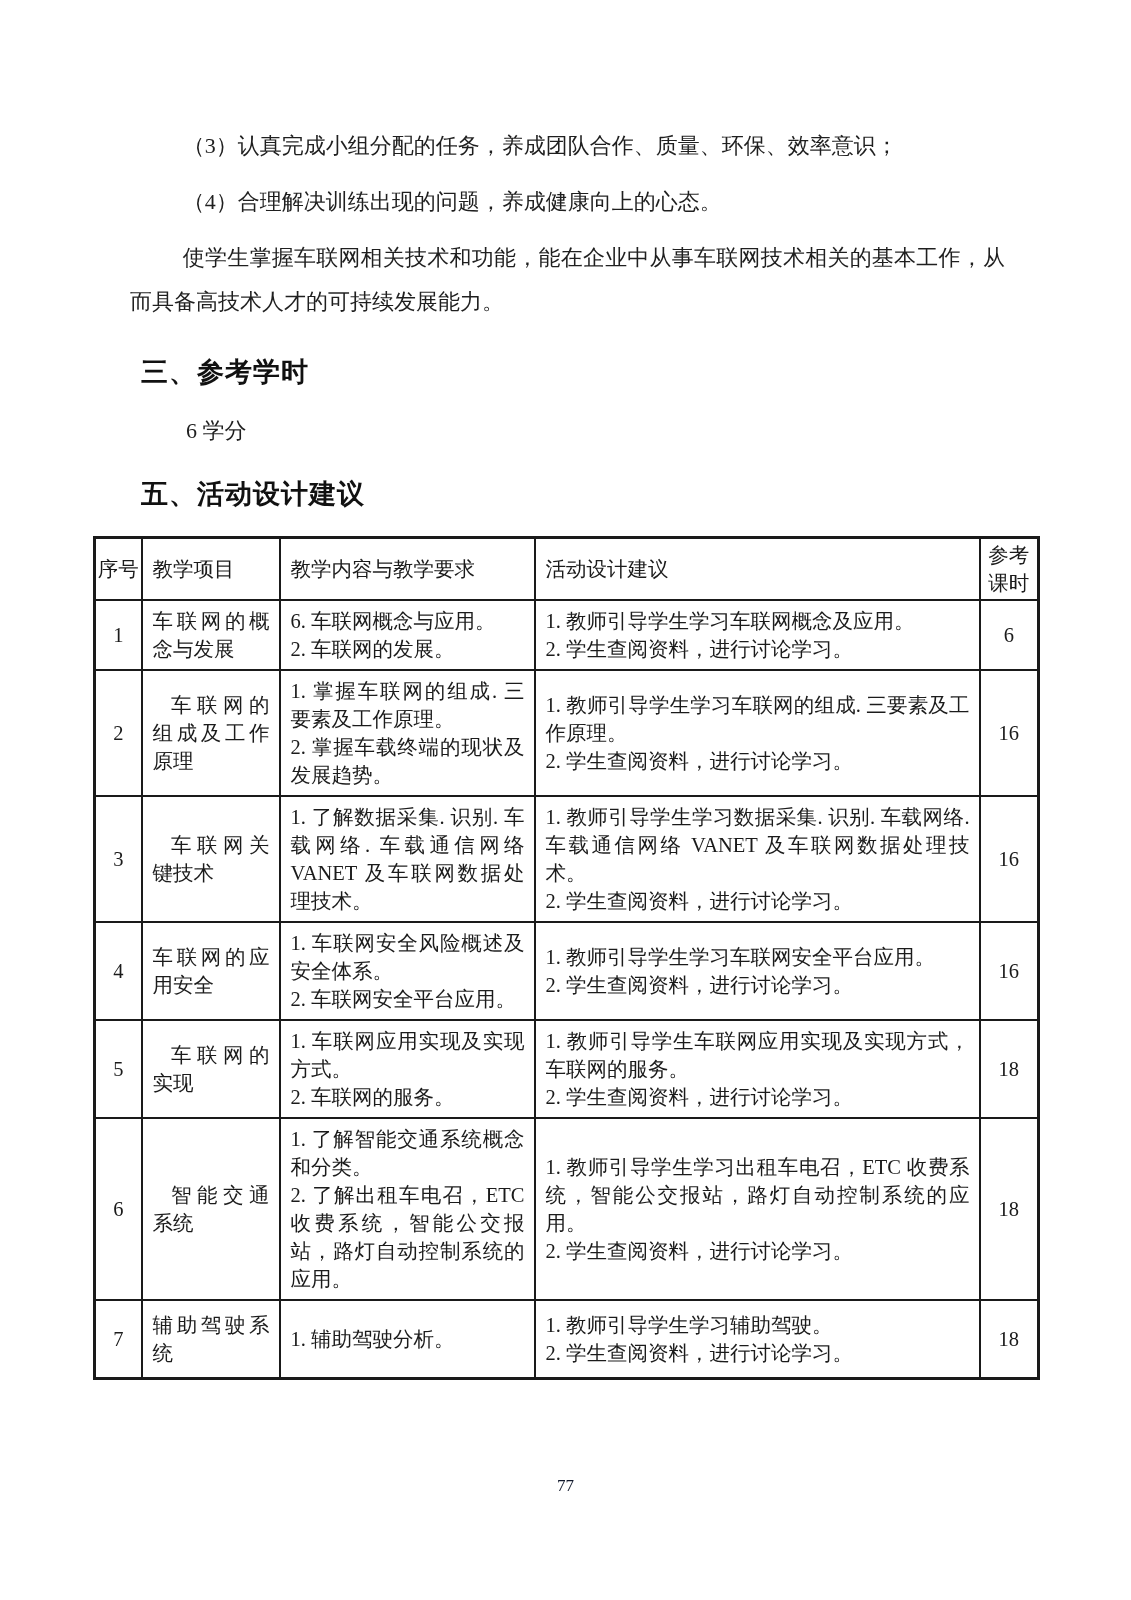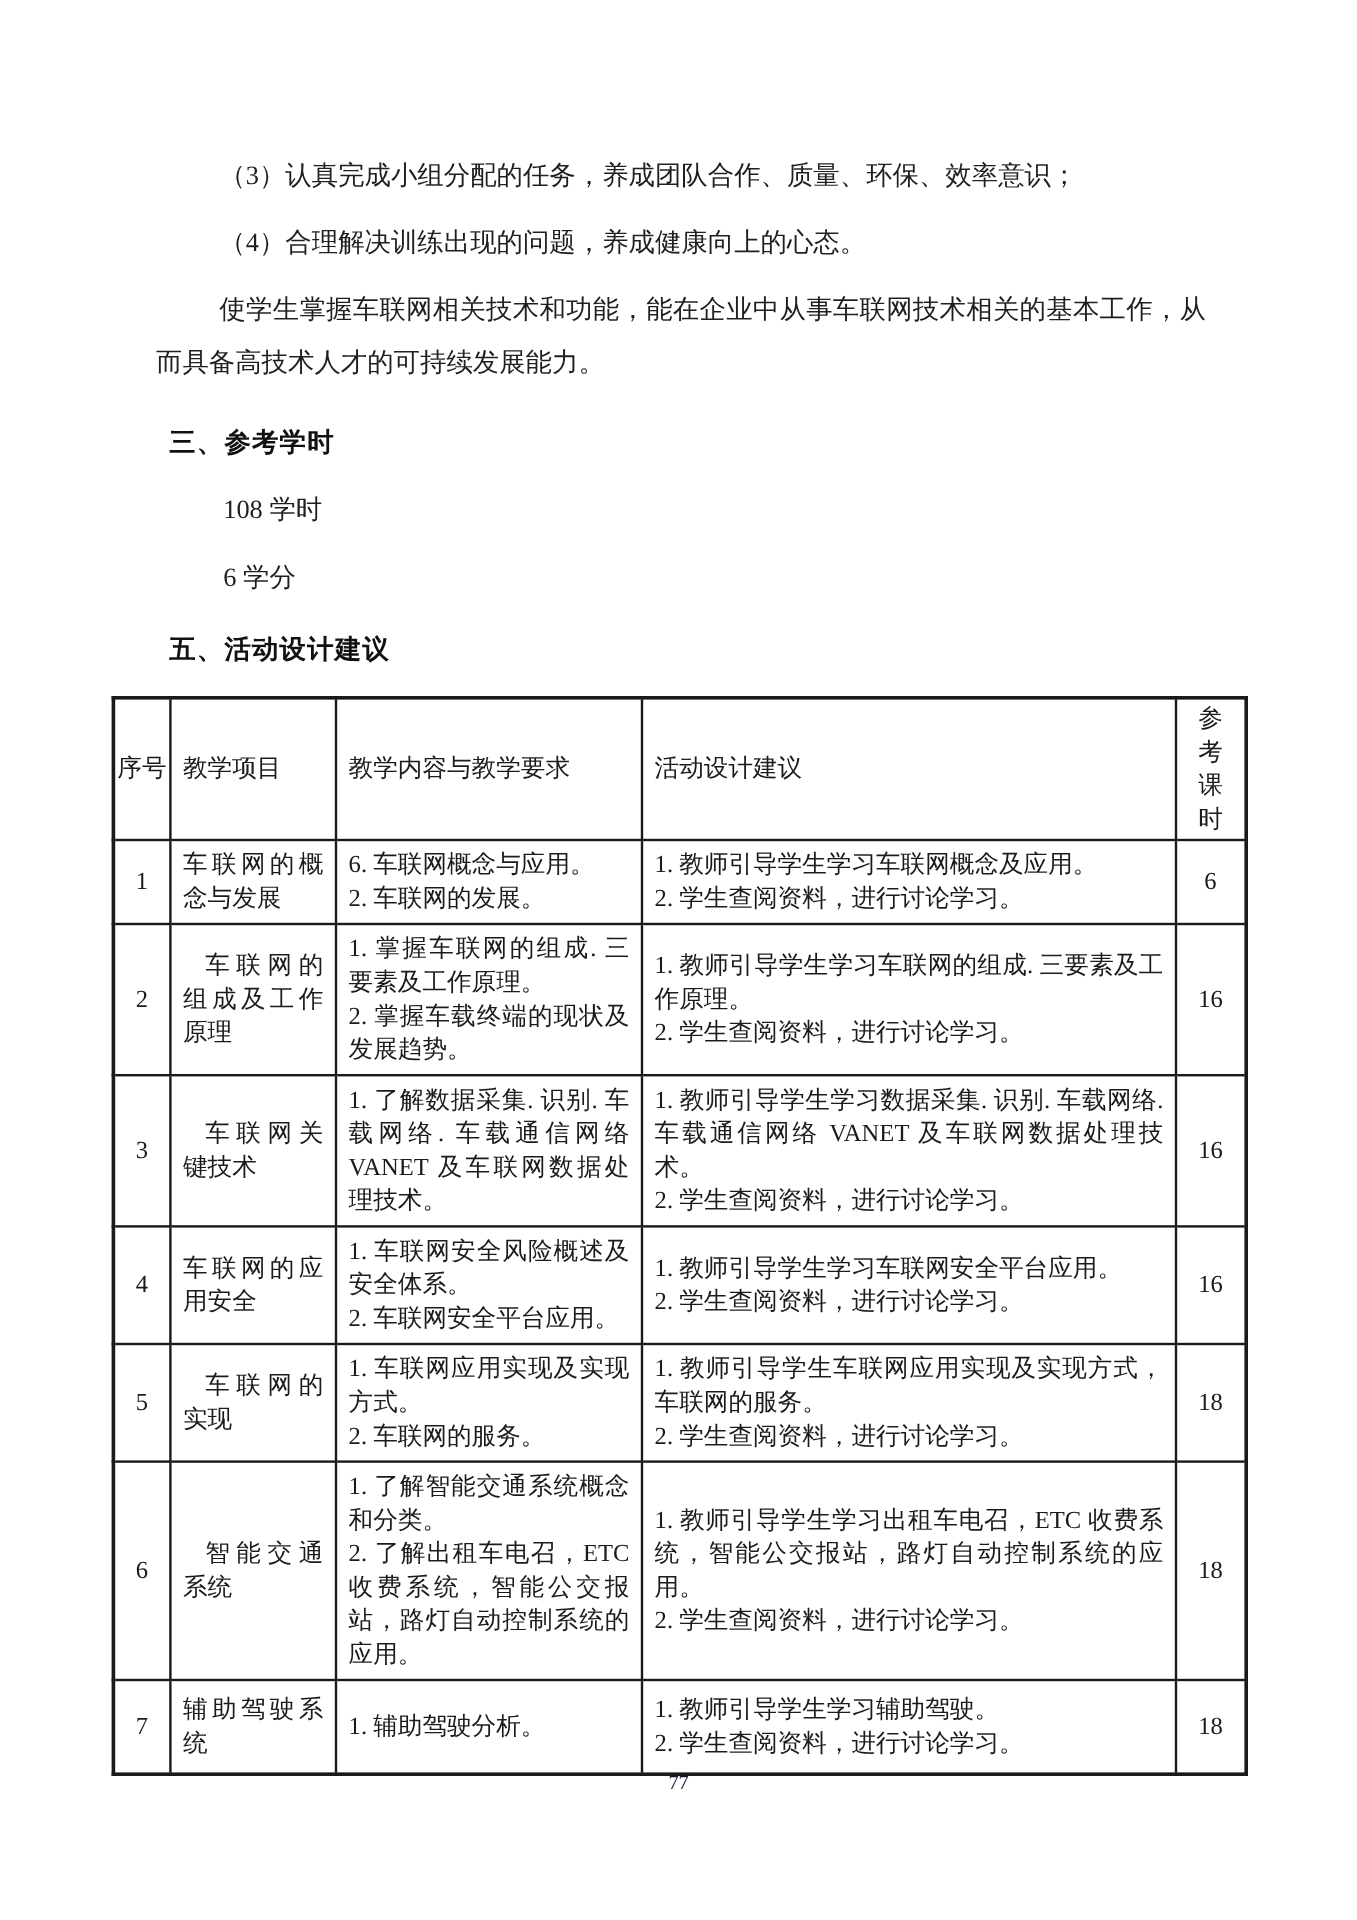--- a/index.html
+++ b/index.html
@@ -15,21 +15,21 @@
 
   
   .text-block { margin-left: 130px; margin-right: 126px; font-size: 22px; line-height: 44px; }
   .para { margin: 0 0 12px 0; text-align: justify; }
   .para.indent2 { text-indent: 2.4em; }
 
   
   .section-heading {
     font-family: "Liberation Sans", "DejaVu Sans", sans-serif;
     font-weight: bold;
-    font-size: 22px;
+    font-size: 27px;
     color: #111;
     margin: 30px 0 0 141px;
     letter-spacing: 1px;
   }
   .section-value {
     font-size: 22px;
     margin: 26px 0 0 186px;
   }
   .heading-last { margin-bottom: 24px; }
 
@@ -44,21 +44,21 @@
     color: #1b1b1b;
   }
   table.course, table.course th, table.course td {
     border: 2px solid #1a1a1a;
   }
   table.course { border-width: 3px; }
   th, td { vertical-align: middle; font-weight: normal; }
   thead tr { height: 60px; }
   .th-no, .td-no { text-align: center; padding: 2px 1px; }
   .th-project, .th-content, .th-activity { text-align: left; padding: 2px 8px 2px 10px; }
-  .th-hours, .td-hours { text-align: center; padding: 2px 12px; }
+  .th-hours, .td-hours { text-align: center; padding: 2px 2px; }
   .td-project { padding: 6px 9px 6px 10px; text-align: justify; text-justify: inter-character; }
   .td-content, .td-activity { padding: 6px 9px 6px 10px; text-align: justify; text-justify: inter-character; }
   .cell-item { margin: 0; }
   tbody tr:nth-child(1) { height: 62px; }
   tbody tr:nth-child(2) { height: 120px; }
   tbody tr:nth-child(3) { height: 120px; }
   tbody tr:nth-child(4) { height: 92px; }
   tbody tr:nth-child(5) { height: 90px; }
   tbody tr:nth-child(6) { height: 154px; }
   tbody tr:nth-child(7) { height: 78px; }
@@ -83,21 +83,20 @@
 
 <div class="page">
 
   <div class="text-block">
     <p class="para indent2">（3）认真完成小组分配的任务，养成团队合作、质量、环保、效率意识；</p>
     <p class="para indent2">（4）合理解决训练出现的问题，养成健康向上的心态。</p>
     <p class="para indent2">使学生掌握车联网相关技术和功能，能在企业中从事车联网技术相关的基本工作，从而具备高技术人才的可持续发展能力。</p>
   </div>
 
   <h2 class="section-heading">三、参考学时</h2>
-  <p class="section-value">108 学时</p>
 
   <p class="section-value">6 学分</p>
 
   <h2 class="section-heading heading-last">五、活动设计建议</h2>
 
   <table class="course">
     <colgroup>
       <col style="width:47px">
       <col style="width:138px">
       <col style="width:255px">

